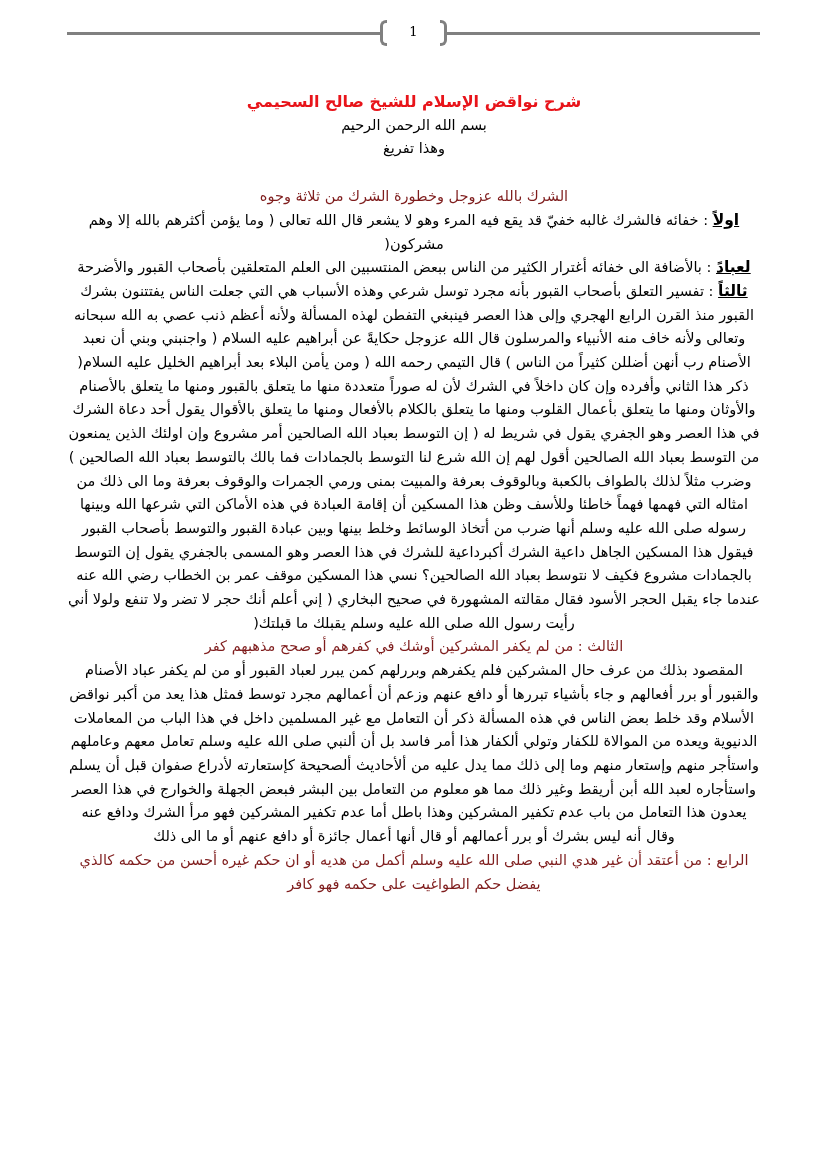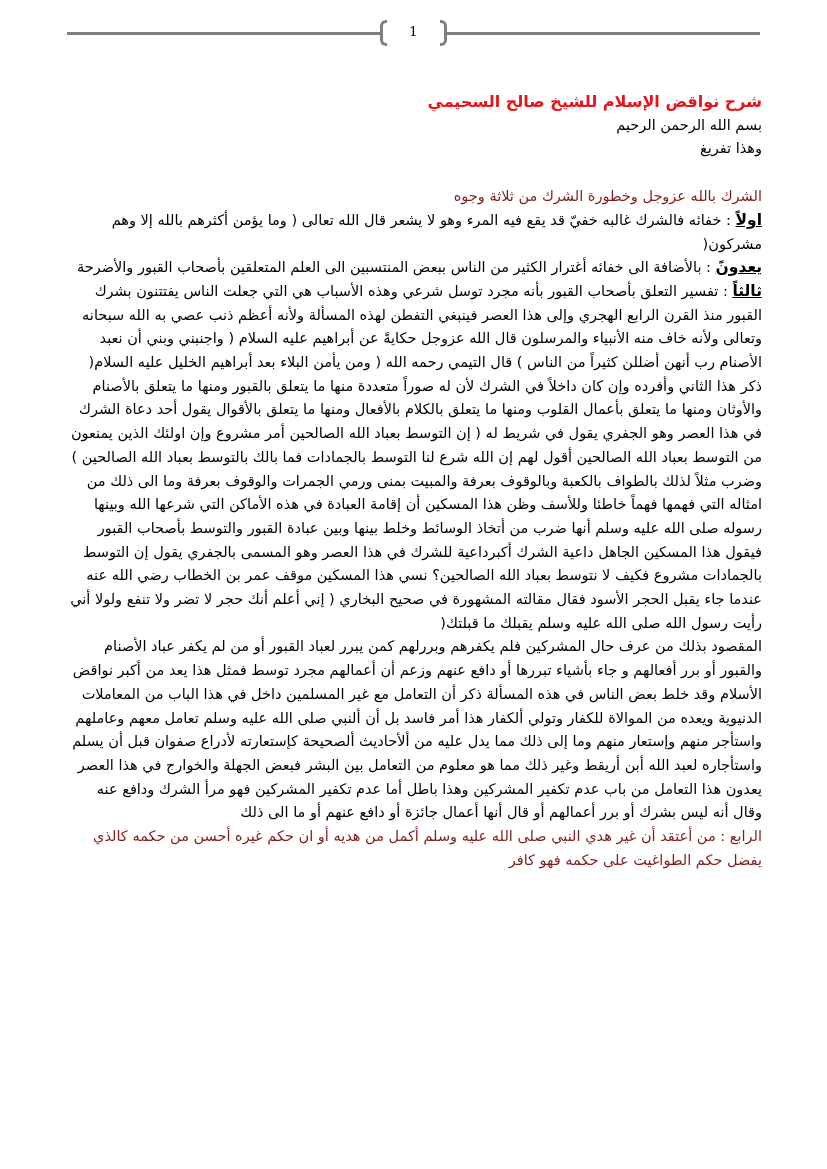--- a/index.html
+++ b/index.html
@@ -9,21 +9,21 @@
     .header .rule { position: absolute; top: 14px; height: 3px; background: #808080; }
     .header .rule.left { left: 0; width: 313px; }
     .header .rule.right { left: 380px; width: 313px; }
     .header .bracket { position: absolute; top: 2px; width: 7px; height: 26px;
                        border: 3px solid #808080; box-sizing: border-box; }
     .header .bracket.l { left: 313px; border-right: none; border-radius: 6px 0 0 6px; }
     .header .bracket.r { left: 373px; border-left: none; border-radius: 0 6px 6px 0; }
     .header .page-num { position: absolute; left: 320px; width: 53px; top: 6px; text-align: center;
                         font-family: "DejaVu Serif", serif; font-size: 13px; color: #000; }
     .doc { position: absolute; top: 90px; left: 66px; width: 696px; direction: rtl;
-           text-align: right; font-size: 14.5px; line-height: 23.7px; }
+           text-align: center; font-size: 14.5px; line-height: 23.7px; }
     .doc p { margin: 0; }
     .title { color: #e8141a; font-weight: bold; font-size: 16px; }
     .red { color: #7f1d1d; }
     .gap { height: 24px; }
     .lead { font-weight: bold; font-size: 15.5px; text-decoration: underline; }
   </style>
 </head>
 <body>
 
 <div class="header">
@@ -34,18 +34,19 @@
   <div class="rule right"></div>
 </div>
 
 <div class="doc">
   <p class="title">شرح نواقض الإسلام للشيخ صالح السحيمي</p>
   <p>بسم الله الرحمن الرحيم</p>
   <p>وهذا تفريغ</p>
   <div class="gap"></div>
   <p class="red">الشرك بالله عزوجل وخطورة الشرك من ثلاثة وجوه</p>
   <p><span class="lead">اولاً</span><span> : خفائه فالشرك غالبه خفيّ قد يقع فيه المرء وهو لا يشعر قال الله تعالى ( وما يؤمن أكثرهم بالله إلا وهم مشركون(</span></p>
-  <p><span class="lead">يعدونً</span><span> : بالأضافة الى خفائه أغترار الكثير من الناس ببعض المنتسبين الى العلم المتعلقين بأصحاب القبور والأضرحة</span></p>
+  <p><span class="lead">لعبادً</span><span> : بالأضافة الى خفائه أغترار الكثير من الناس ببعض المنتسبين الى العلم المتعلقين بأصحاب القبور والأضرحة</span></p>
   <p><span class="lead">ثالثاً</span><span> : تفسير التعلق بأصحاب القبور بأنه مجرد توسل شرعي وهذه الأسباب هي التي جعلت الناس يفتتنون بشرك القبور منذ القرن الرابع الهجري وإلى هذا العصر فينبغي التفطن لهذه المسألة ولأنه أعظم ذنب عصي به الله سبحانه وتعالى ولأنه خاف منه الأنبياء والمرسلون قال الله عزوجل حكايةً عن أبراهيم عليه السلام ( واجنبني وبني أن نعبد الأصنام رب أنهن أضللن كثيراً من الناس ) قال التيمي رحمه الله ( ومن يأمن البلاء بعد أبراهيم الخليل عليه السلام(</span></p>
   <p>ذكر هذا الثاني وأفرده وإن كان داخلاً في الشرك لأن له صوراً متعددة منها ما يتعلق بالقبور ومنها ما يتعلق بالأصنام والأوثان ومنها ما يتعلق بأعمال القلوب ومنها ما يتعلق بالكلام بالأفعال ومنها ما يتعلق بالأقوال يقول أحد دعاة الشرك في هذا العصر وهو الجفري يقول في شريط له ( إن التوسط بعباد الله الصالحين أمر مشروع وإن اولئك الذين يمنعون من التوسط بعباد الله الصالحين أقول لهم إن الله شرع لنا التوسط بالجمادات فما بالك بالتوسط بعباد الله الصالحين ) وضرب مثلاً لذلك بالطواف بالكعبة وبالوقوف بعرفة والمبيت بمنى ورمي الجمرات والوقوف بعرفة وما الى ذلك من امثاله التي فهمها فهماً خاطئا وللأسف وظن هذا المسكين أن إقامة العبادة في هذه الأماكن التي شرعها الله وبينها رسوله صلى الله عليه وسلم أنها ضرب من أتخاذ الوسائط وخلط بينها وبين عبادة القبور والتوسط بأصحاب القبور فيقول هذا المسكين الجاهل داعية الشرك أكبرداعية للشرك في هذا العصر وهو المسمى بالجفري يقول إن التوسط بالجمادات مشروع فكيف لا نتوسط بعباد الله الصالحين؟ نسي هذا المسكين موقف عمر بن الخطاب رضي الله عنه عندما جاء يقبل الحجر الأسود فقال مقالته المشهورة في صحيح البخاري ( إني أعلم أنك حجر لا تضر ولا تنفع ولولا أني رأيت رسول الله صلى الله عليه وسلم يقبلك ما قبلتك(</p>
+  <p class="red">الثالث : من لم يكفر المشركين أوشك في كفرهم أو صحح مذهبهم كفر</p>
   <p>المقصود بذلك من عرف حال المشركين فلم يكفرهم وبررلهم كمن يبرر لعباد القبور أو من لم يكفر عباد الأصنام والقبور أو برر أفعالهم و جاء بأشياء تبررها أو دافع عنهم وزعم أن أعمالهم مجرد توسط فمثل هذا يعد من أكبر نواقض الأسلام وقد خلط بعض الناس في هذه المسألة ذكر أن التعامل مع غير المسلمين داخل في هذا الباب من المعاملات الدنيوية ويعده من الموالاة للكفار وتولي ألكفار هذا أمر فاسد بل أن ألنبي صلى الله عليه وسلم تعامل معهم وعاملهم واستأجر منهم وإستعار منهم وما إلى ذلك مما يدل عليه من ألأحاديث ألصحيحة كإستعارته لأدراع صفوان قبل أن يسلم واستأجاره لعبد الله أبن أريقط وغير ذلك مما هو معلوم من التعامل بين البشر فبعض الجهلة والخوارج في هذا العصر يعدون هذا التعامل من باب عدم تكفير المشركين وهذا باطل أما عدم تكفير المشركين فهو مرأ الشرك ودافع عنه وقال أنه ليس بشرك أو برر أعمالهم أو قال أنها أعمال جائزة أو دافع عنهم أو ما الى ذلك</p>
   <p class="red">الرابع : من أعتقد أن غير هدي النبي صلى الله عليه وسلم أكمل من هديه أو ان حكم غيره أحسن من حكمه كالذي يفضل حكم الطواغيت على حكمه فهو كافر</p>
 </div>
 
 </body></html>

